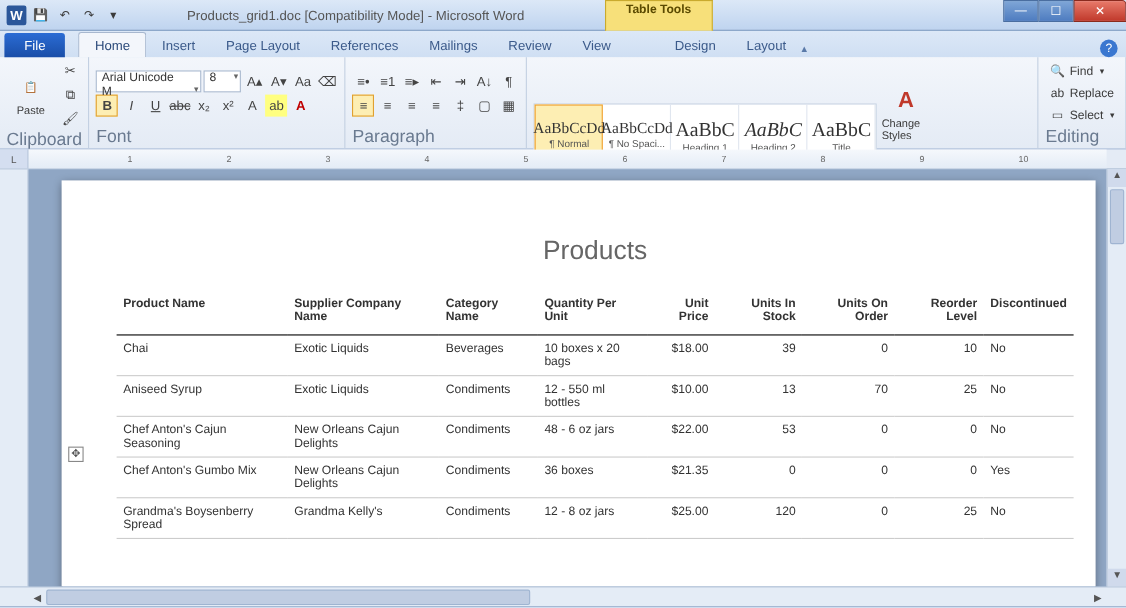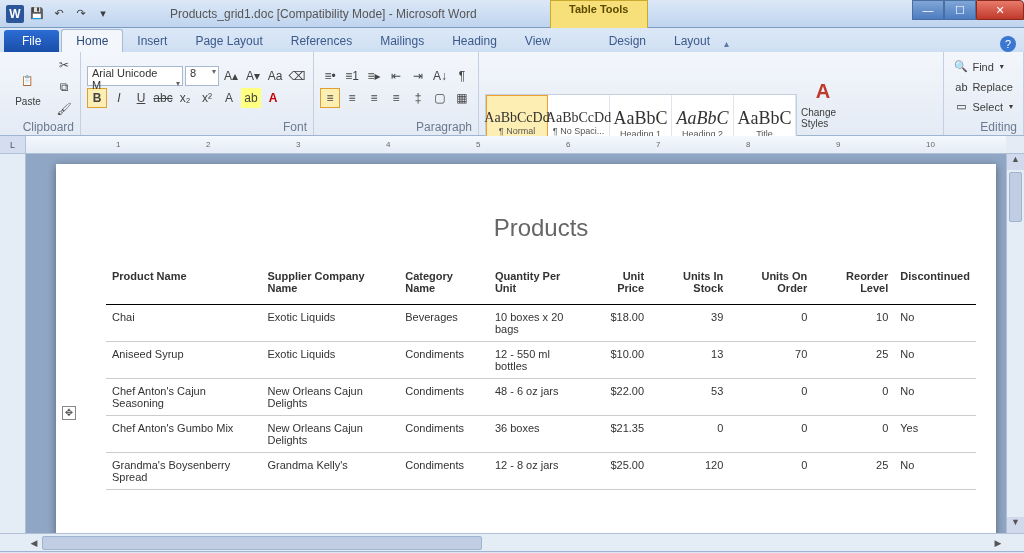--- a/index.html
+++ b/index.html
@@ -11,31 +11,31 @@
 .qat { display: flex; gap: 4px; align-items: center; }
 .qat .qbtn { width: 18px; height: 18px; display: flex; align-items: center; justify-content: center; font-size: 11px; color: #3b3b3b; cursor: pointer; }
 .title-text { position: absolute; left: 170px; color: #555; font-size: 12px; }
 .tab-tools { position: absolute; left: 550px; top: 0; height: 28px; background: #f7e07a; border: 1px solid #c9aa2e; border-bottom: none; padding: 2px 18px 0; font-size: 11px; color: #5b4a00; font-weight: bold; }
 .win-controls { position: absolute; right: 0; top: 0; display: flex; }
 .win-controls div { width: 32px; height: 20px; display: flex; align-items: center; justify-content: center; font-size: 11px; color: #fff; background: linear-gradient(#7fa6d7,#4e7cc0); border: 1px solid #4a6ea0; cursor: pointer; }
 .win-controls .close { background: linear-gradient(#e87a6a,#c0392b); border-color: #8a2a1e; width: 48px; border-top-right-radius: 4px; }
 
 
 .ribtabs { height: 24px; background: linear-gradient(#dce8f7,#cfdff3); display: flex; align-items: flex-end; padding-left: 4px; font-size: 12px; }
-.file-tab { background: linear-gradient(#2b6cd4,#1a4ea8); color: #fff; padding: 4px 18px; border-radius: 3px 3px 0 0; margin-right: 2px; cursor: pointer; }
+.file-tab { background: linear-gradient(#2b6cd4,#1a4ea8); color: #fff; padding: 4px 18px; border-radius: 3px 3px 0 0; margin-right: 12px; cursor: pointer; }
 .rtab { padding: 4px 14px; color: #3b5a8a; cursor: pointer; }
 .rtab.active { background: #f3f6fb; border: 1px solid #a8b8cf; border-bottom: none; border-radius: 3px 3px 0 0; color: #2b4a7a; }
 .context-tabs { margin-left: 30px; display:flex; }
 .help-btn { margin-left:auto; margin-right:8px; width:16px; height:16px; background:#3a77d0; color:#fff; border-radius:50%; font-size:11px; text-align:center; line-height:16px; cursor:pointer; }
 .collapse-btn { width:14px; height:14px; font-size:10px; color:#5a7aa8; margin-right:4px; cursor:pointer; }
 
 
 .ribbon { height: 84px; background: linear-gradient(#f3f6fb,#e4ebf5); border-bottom: 1px solid #9fb4d1; display: flex; }
 .group { border-right: 1px solid #c3d0e2; padding: 2px 6px 0; display: flex; flex-direction: column; justify-content: space-between; }
-.group-label { font-size: 12px; color: #6a7a90; text-align: right; padding: 1px 0; }
+.group-label { font-size: 16px; color: #6a7a90; text-align: left; padding: 1px 0; }
 .group-body { flex: 1; display: flex; align-items: center; gap: 4px; }
 .big-btn { display: flex; flex-direction: column; align-items: center; justify-content: center; width: 44px; height: 64px; font-size: 10px; color: #3b3b3b; cursor: pointer; }
 .big-btn .ico { width: 28px; height: 28px; margin-bottom: 2px; display:flex; align-items:center; justify-content:center; }
 .font-row { display: flex; flex-direction: column; gap: 2px; }
 .font-line { display: flex; gap: 2px; align-items: center; }
 .combo { height: 20px; border: 1px solid #a8b8cf; background: #fff; font-size: 11px; padding: 0 14px 0 4px; position: relative; color:#333; }
 .combo::after { content: "▾"; position: absolute; right: 2px; font-size: 8px; color: #666; }
 .sbtn { width: 20px; height: 20px; border: 1px solid transparent; display: flex; align-items: center; justify-content: center; font-size: 12px; color: #444; cursor: pointer; }
 .sbtn.active { border: 1px solid #e0a030; background: #fdeeb3; }
 .para-col { display:flex; flex-direction:column; gap:2px; }
@@ -104,21 +104,21 @@
   </div>
 </div>
 
 <div class="ribtabs">
   <div class="file-tab">File</div>
   <div class="rtab active">Home</div>
   <div class="rtab">Insert</div>
   <div class="rtab">Page Layout</div>
   <div class="rtab">References</div>
   <div class="rtab">Mailings</div>
-  <div class="rtab">Heading</div>
+  <div class="rtab">Review</div>
   <div class="rtab">View</div>
   <div class="context-tabs">
     <div class="rtab">Design</div>
     <div class="rtab">Layout</div>
   </div>
   <div class="collapse-btn">▴</div>
   <div class="help-btn">?</div>
 </div>
 
 <div class="ribbon">

